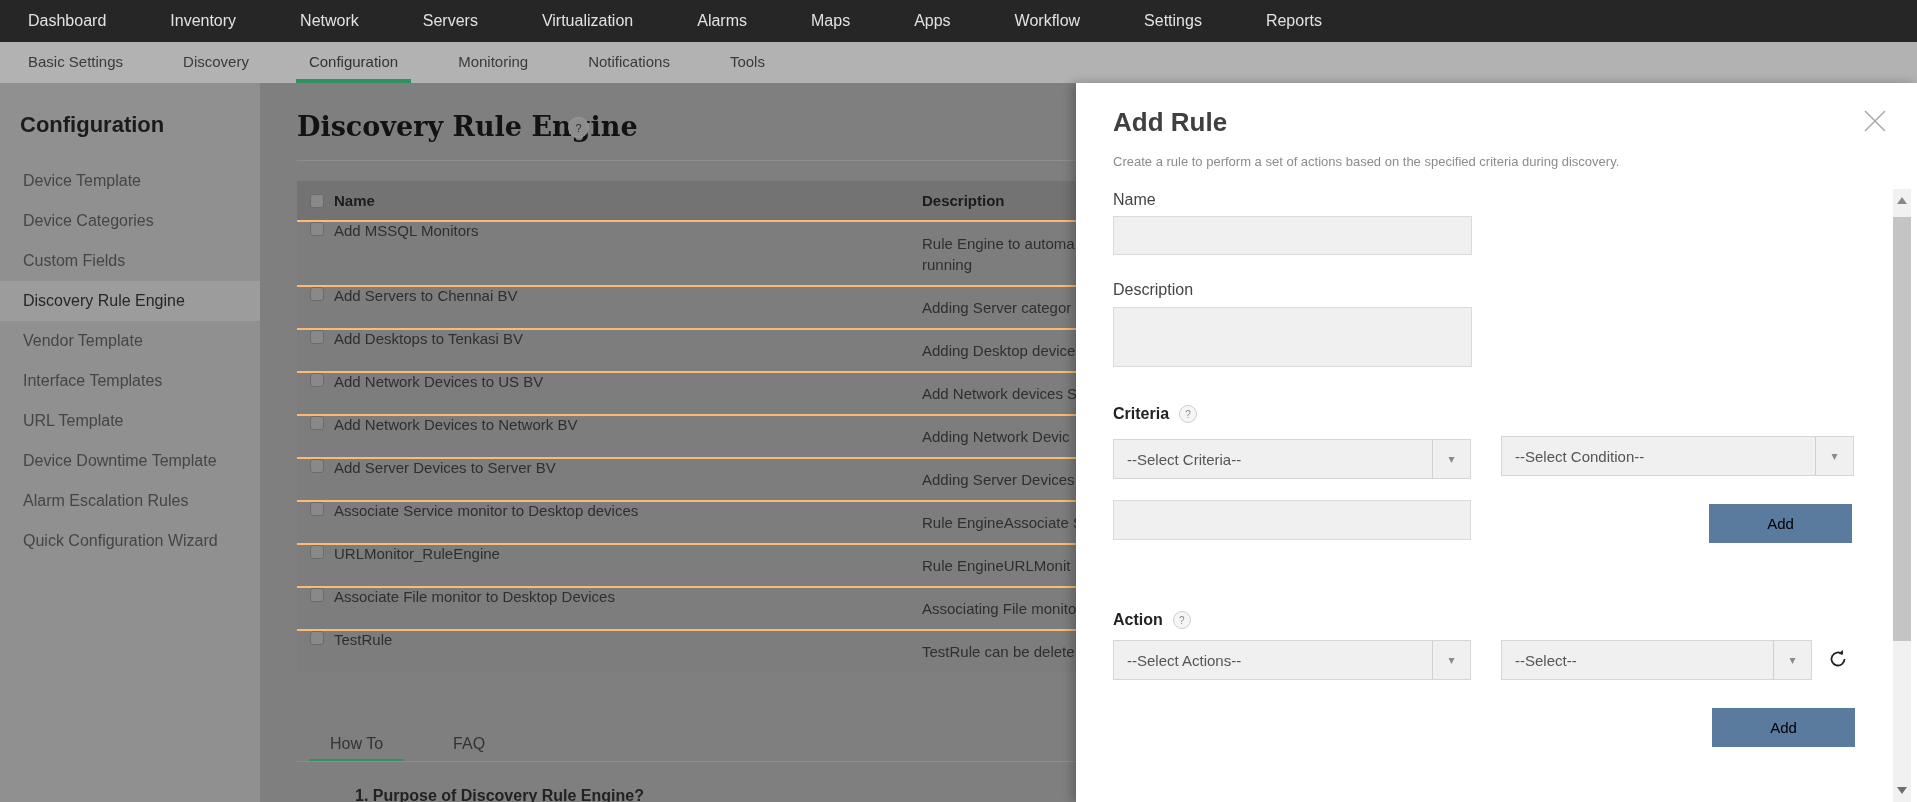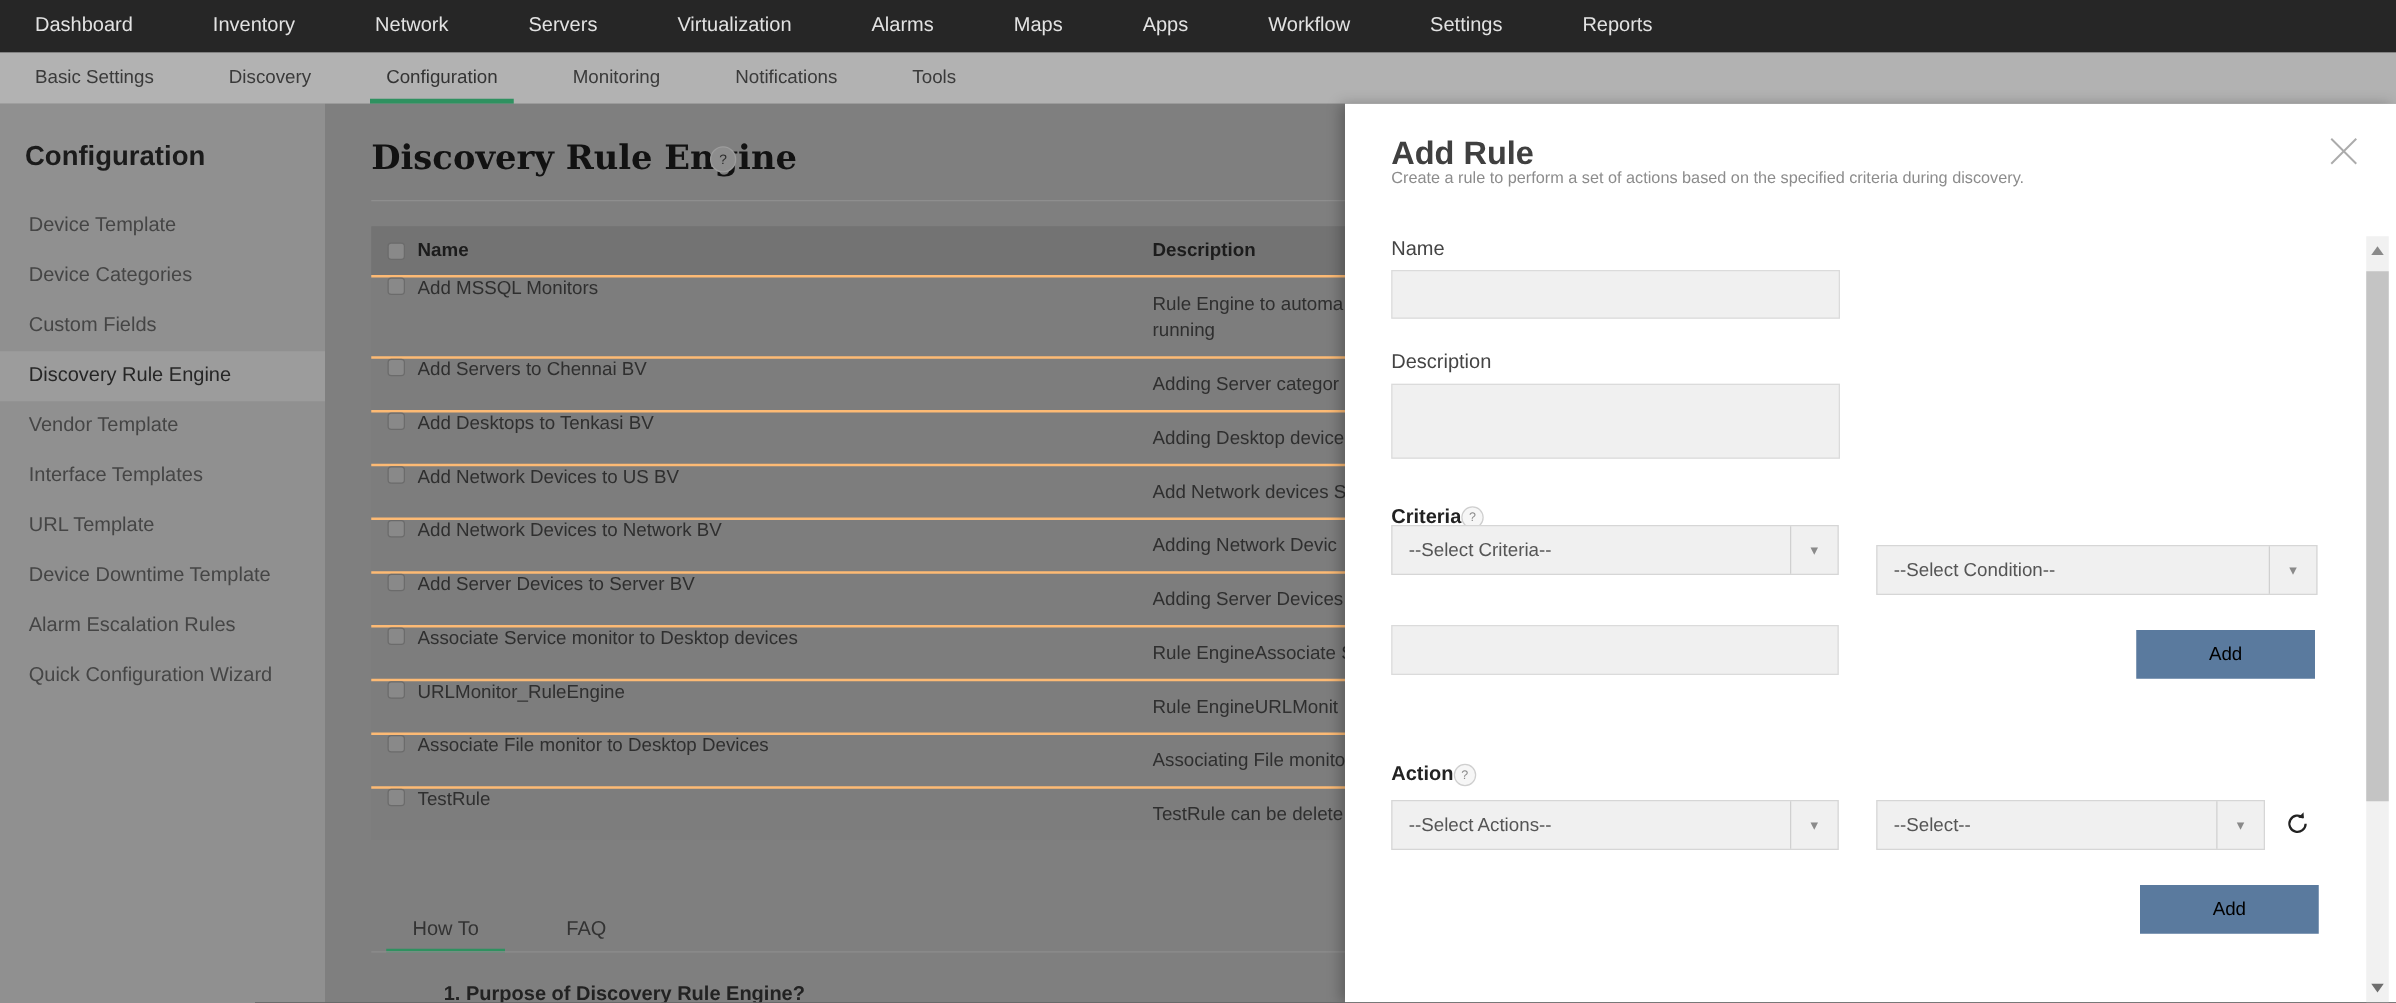--- a/index.html
+++ b/index.html
@@ -53,42 +53,42 @@
   .tab { padding:0 21px; display:flex; align-items:center; font-size:16px; color:#333;
          border-bottom:3px solid transparent; cursor:pointer; }
   .tab.active { border-bottom-color:#2f9160; }
   .tabs-divider { position:absolute; left:37px; top:678px; width:860px; height:1px; background:#8d8d8d; }
   .faq-q { position:absolute; left:95px; top:704px; font-size:16px; font-weight:bold; color:#222; white-space:nowrap; }
 
   
   .panel { position:absolute; left:1076px; top:83px; width:841px; height:719px; background:#ffffff;
            box-shadow:-4px 0 10px rgba(0,0,0,0.25); }
   .panel-title { position:absolute; left:37px; top:24px; font-size:26px; color:#404040; }
-  .panel-sub { position:absolute; left:37px; top:51px; font-size:13px; color:#8c8c8c; }
+  .panel-sub { position:absolute; left:37px; top:71px; font-size:13px; color:#8c8c8c; }
   .close-btn { position:absolute; right:26px; top:22px; width:32px; height:32px; cursor:pointer; }
 
   .flabel { position:absolute; left:37px; font-size:16px; color:#444; }
   .fld { position:absolute; background:#f0f0f0; border:1px solid #dbdbdb; }
   .input-name { left:37px; top:133px; width:359px; height:39px; }
   .input-desc { left:37px; top:224px; width:359px; height:60px; resize:none; }
   input.fld, textarea.fld { outline:none; font-family:"Liberation Sans",sans-serif; font-size:15px;
                             color:#333; padding:0 10px; }
 
   .sec-label { position:absolute; left:37px; font-size:16px; font-weight:bold; color:#222;
-               display:flex; align-items:flex-end; }
+               display:flex; align-items:flex-end; gap:10px; }
   .qmini { width:18px; height:18px; border-radius:50%; background:#f6f6f6; border:1px solid #cfcfcf;
            color:#8a8a8a; font-size:10px; font-weight:normal; display:inline-flex;
            align-items:center; justify-content:center; }
 
   .dropdown { position:absolute; height:40px; background:#f0f0f0; border:1px solid #d6d6d6;
               display:flex; align-items:center; cursor:pointer; }
   .dd-text { flex:1; padding-left:13px; font-size:15px; color:#555; white-space:nowrap; overflow:hidden; }
   .dd-arrow { flex:0 0 38px; align-self:stretch; border-left:1px solid #d0d0d0; color:#8a8a8a;
               font-size:12px; display:flex; align-items:center; justify-content:center; }
-  .dd-criteria  { left:37px;  top:337px; width:358px; }
+  .dd-criteria  { left:37px;  top:356px; width:358px; }
   .dd-condition { left:425px; top:353px; width:353px; }
   .dd-actions   { left:37px;  top:557px; width:358px; }
   .dd-select    { left:425px; top:557px; width:311px; }
   .input-crit { left:37px; top:417px; width:358px; height:40px; }
 
   .add-btn { position:absolute; width:143px; height:39px; background:#5a7a9e; color:#000000;
              border:none; font-size:15px; font-family:"Liberation Sans",sans-serif; cursor:pointer; }
   .add-btn-1 { left:633px; top:421px; }
   .add-btn-2 { left:636px; top:625px; }
 

